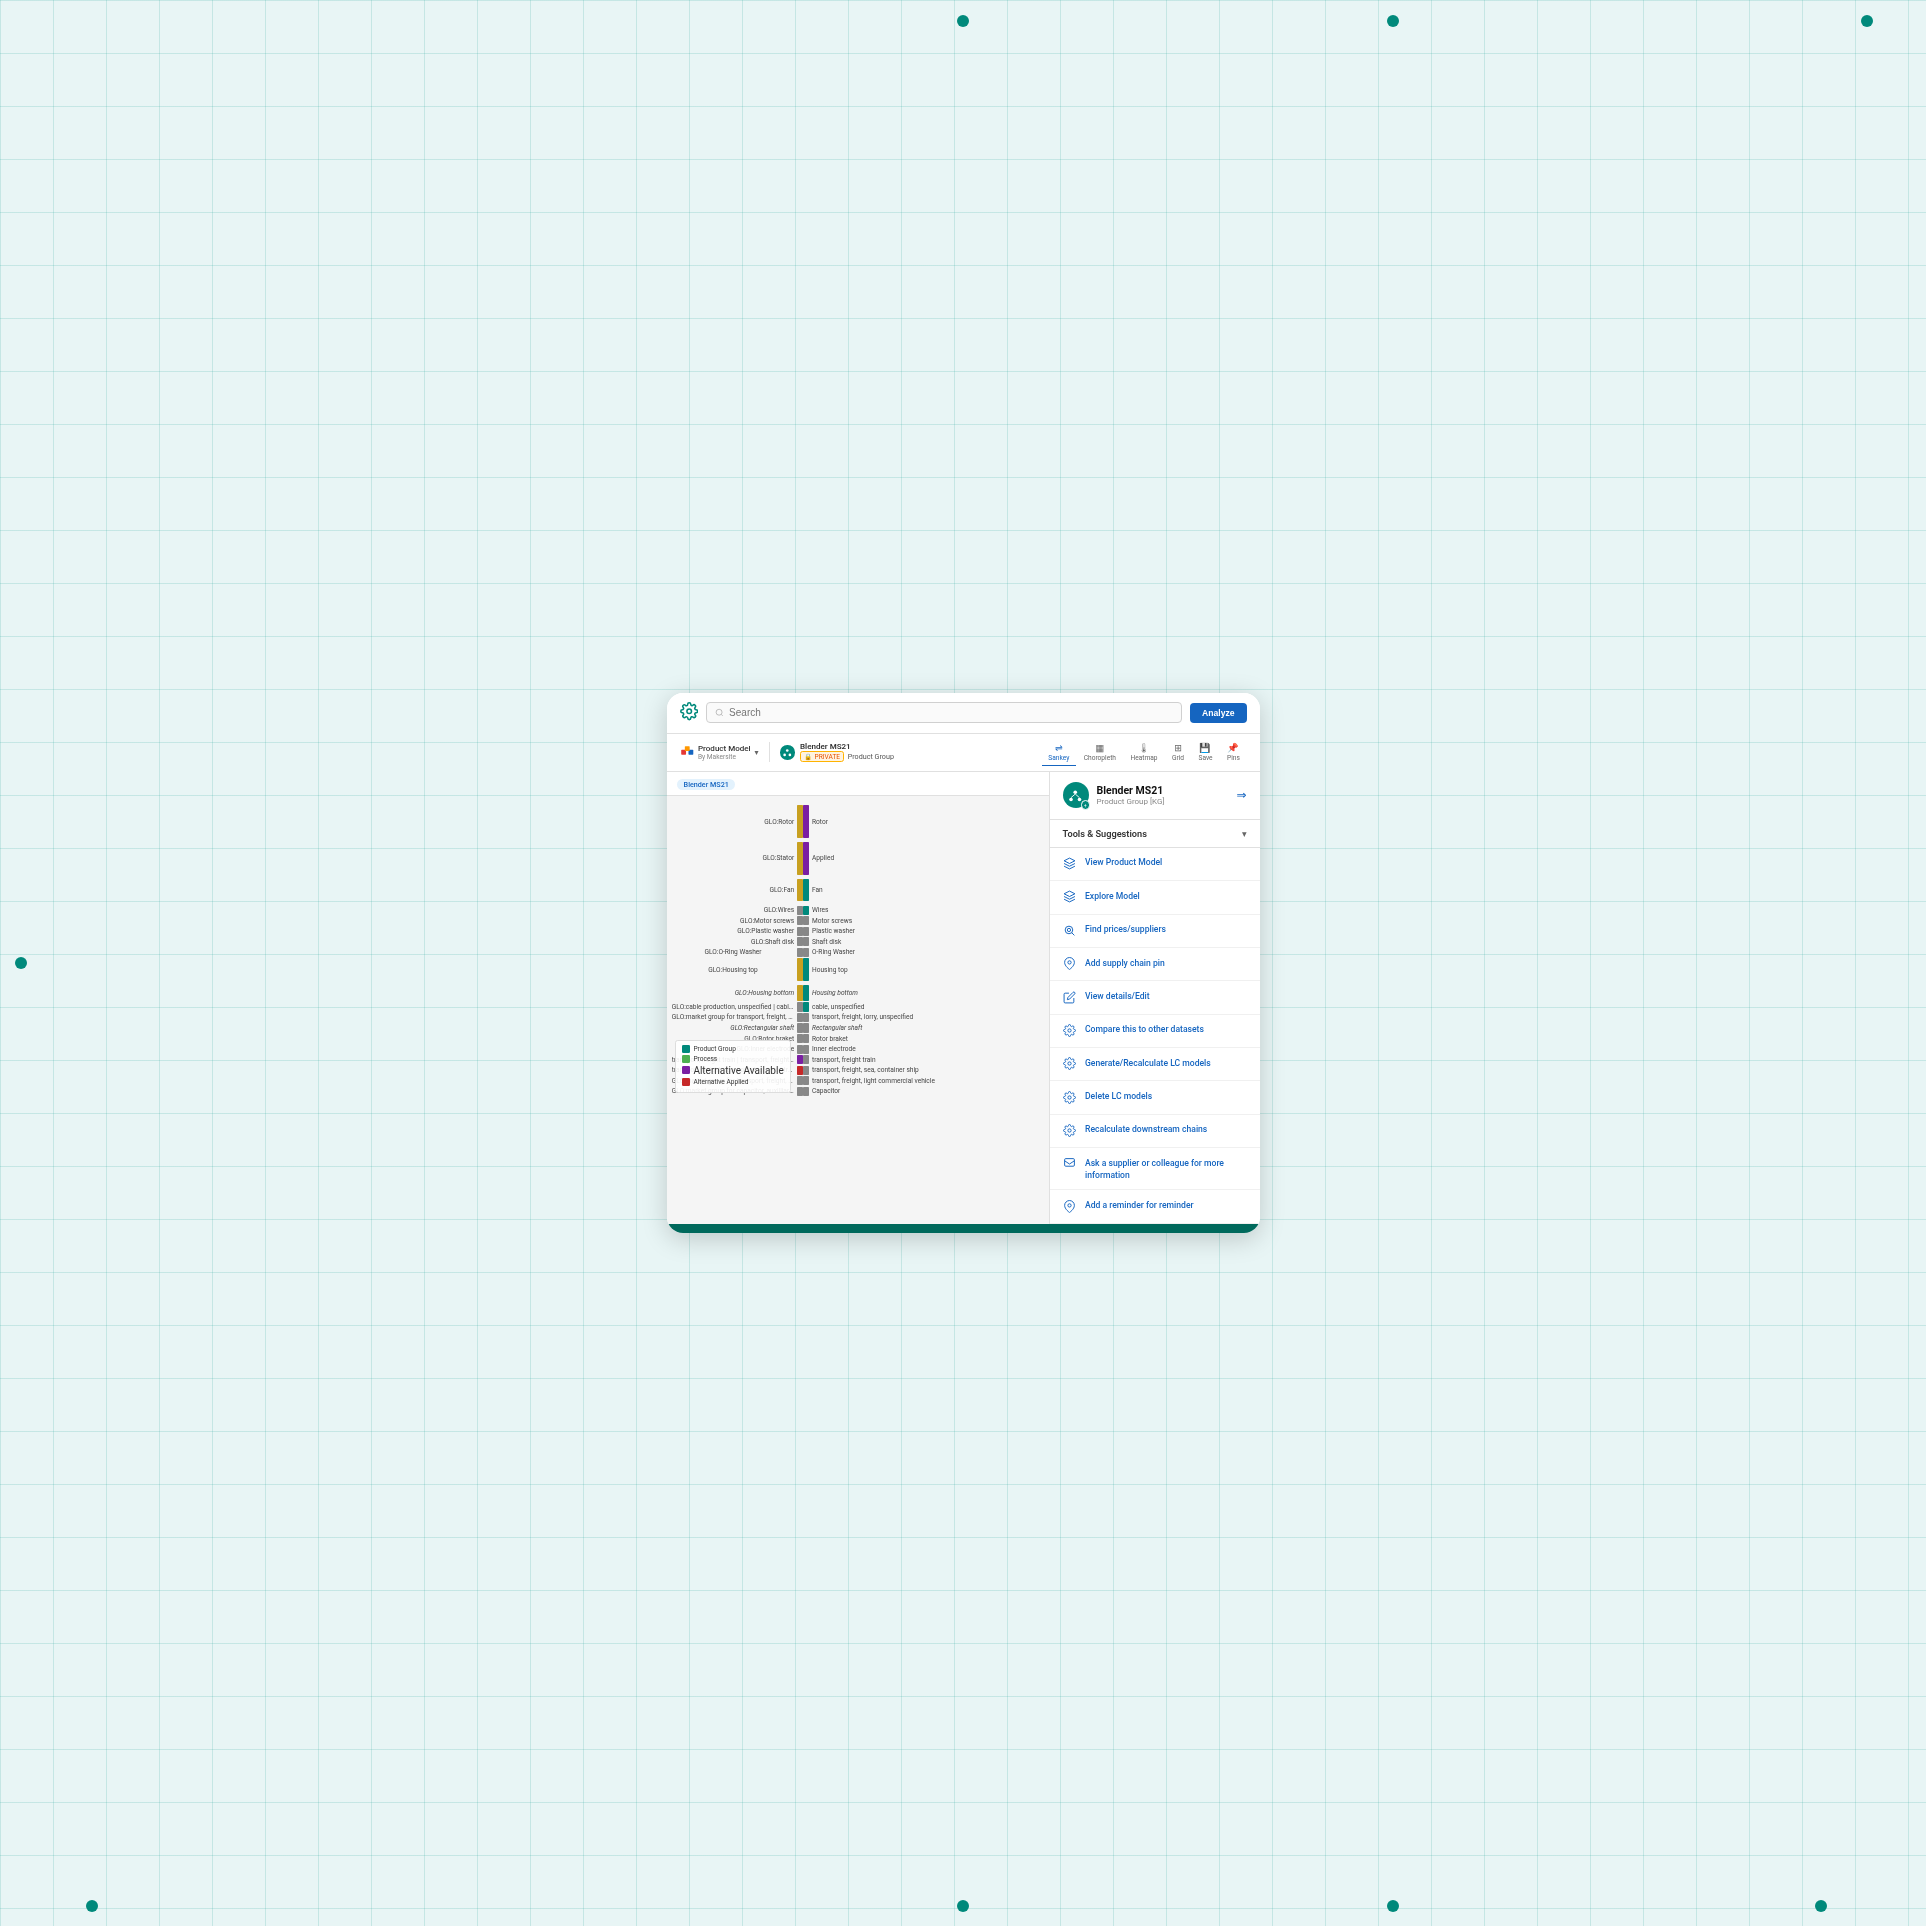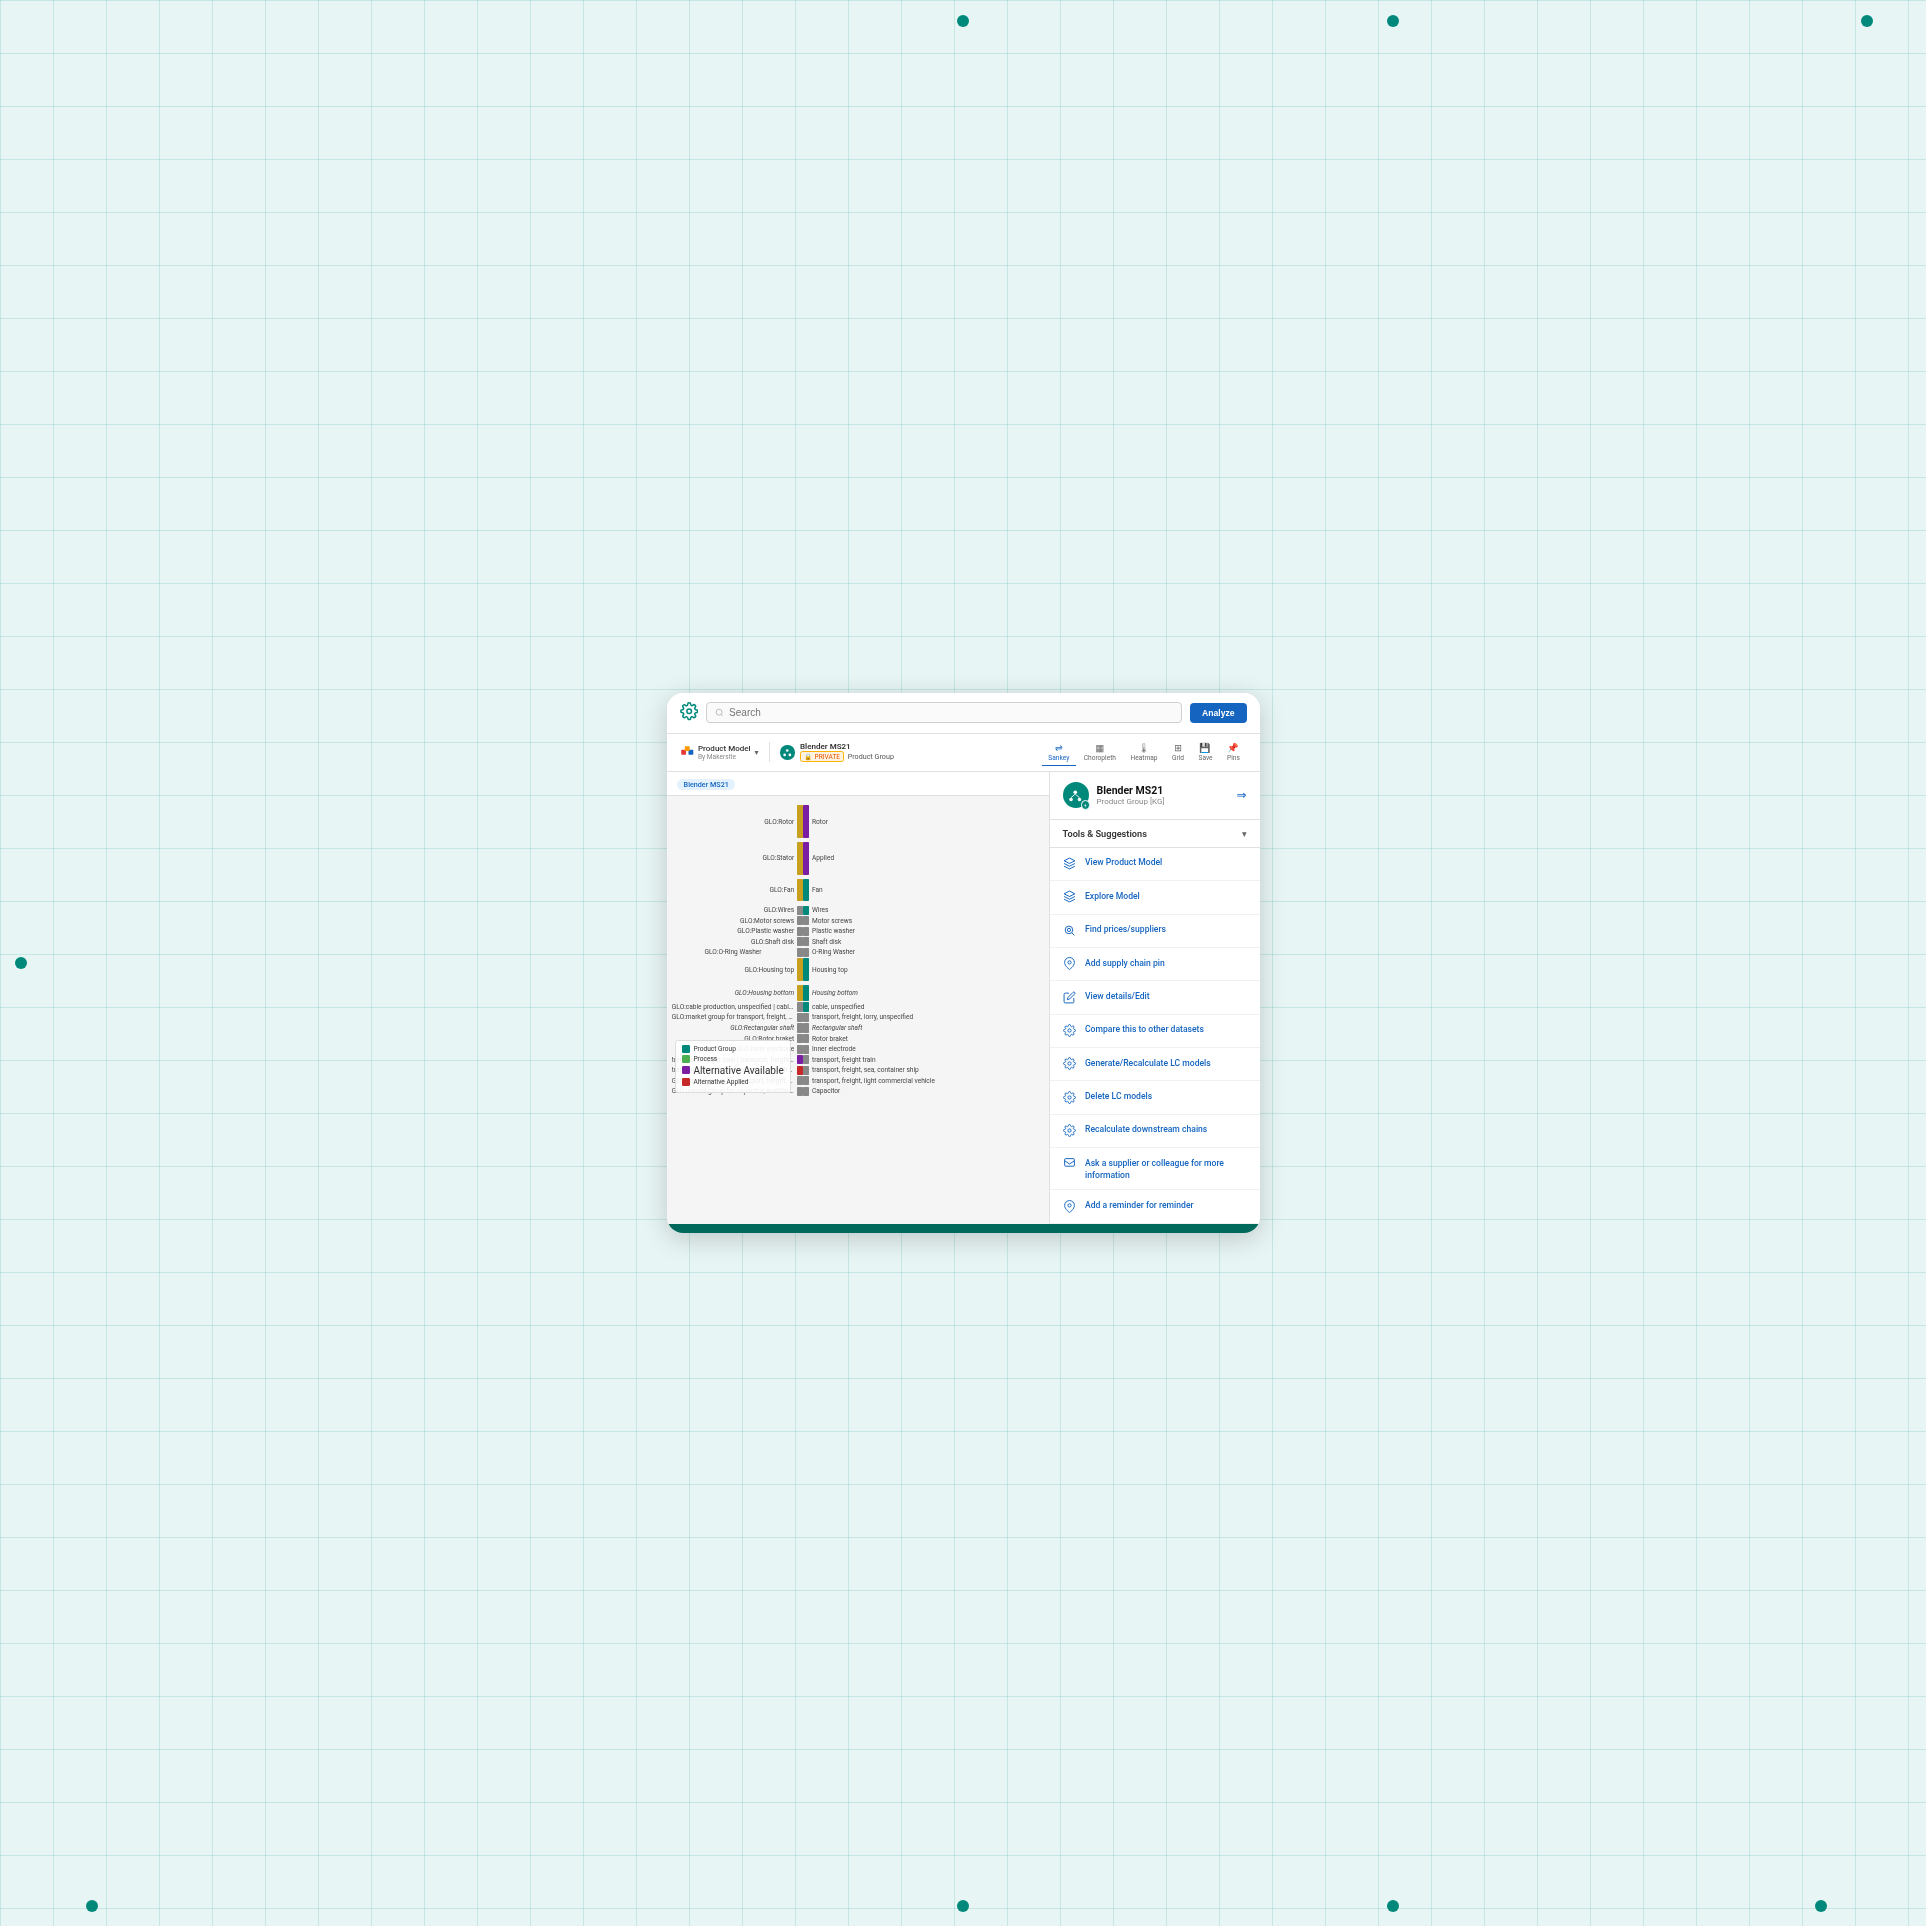--- a/index.html
+++ b/index.html
@@ -550,21 +550,21 @@
                     <td class="s-bar-cell">
                       <div class="bar-fill" style="height: 9.2px; background: rgb(136, 136, 136);"></div>
                     </td>
                     <td class="s-flow-cell" style="opacity: 0.39;"></td>
                     <td class="s-rbar-cell">
                       <div class="rbar-fill" style="height: 9.2px; background: rgb(136, 136, 136);"></div>
                     </td>
                     <td class="s-rlabel-cell">O-Ring Washer</td>
                   </tr>
                   <tr style="height: 24px;">
-                    <td class="s-label-cell" style="max-width: 125px;">GLO:Housing top</td>
+                    <td class="s-label-cell" style="max-width: 125px; text-align: center;">GLO:Housing top</td>
                     <td class="s-bar-cell">
                       <div class="bar-fill" style="height: 22.4px; background: rgb(200, 160, 32);"></div>
                     </td>
                     <td class="s-flow-cell" style="opacity: 0.575;"></td>
                     <td class="s-rbar-cell">
                       <div class="rbar-fill" style="height: 22.4px; background: rgb(0, 137, 123);"></div>
                     </td>
                     <td class="s-rlabel-cell">Housing top</td>
                   </tr>
                   <tr style="height: 2.6px;"></tr>

